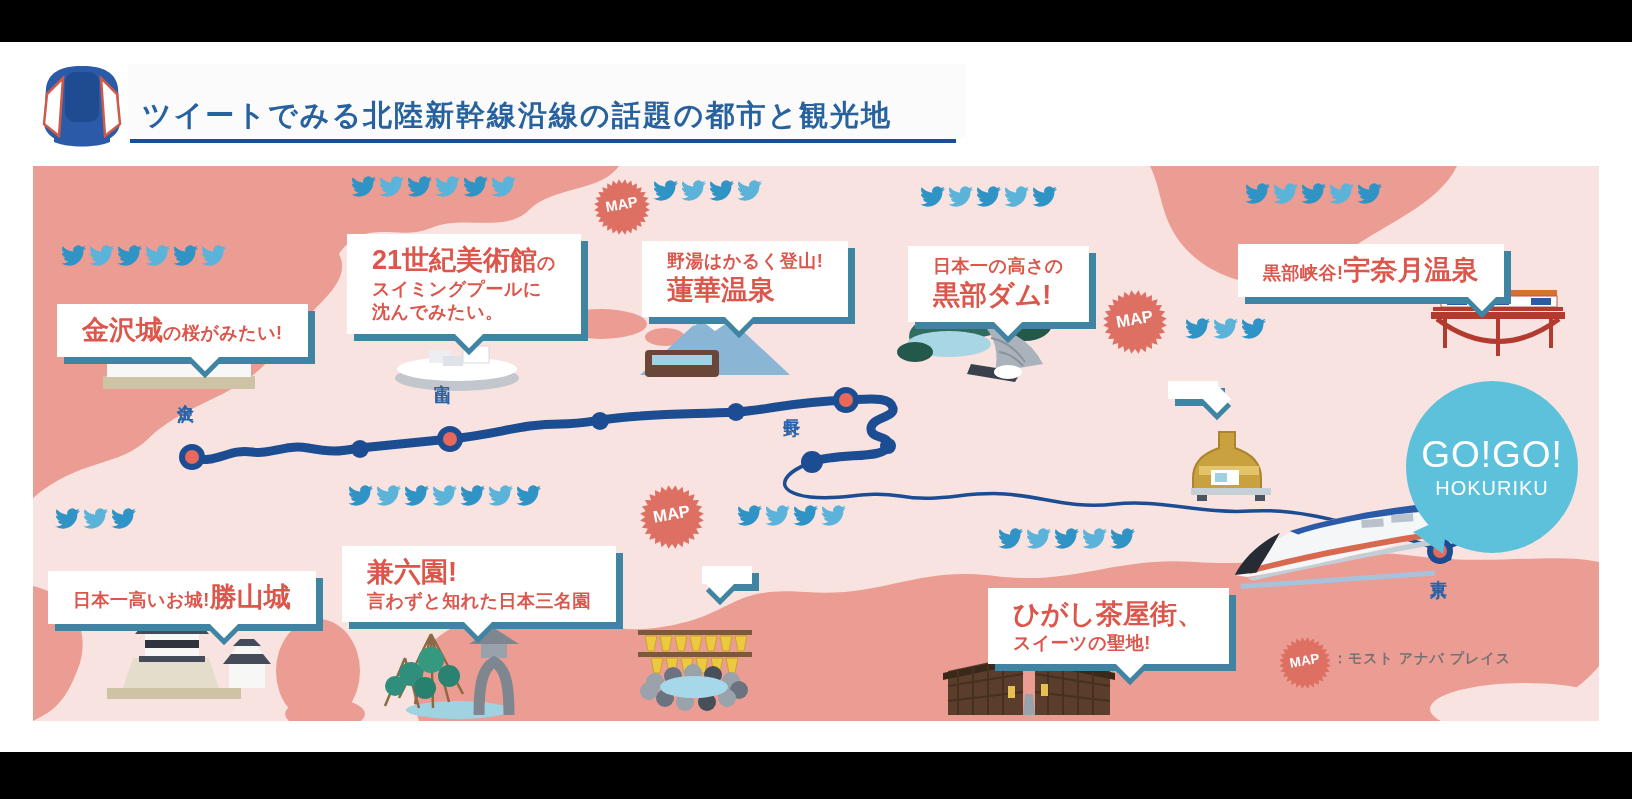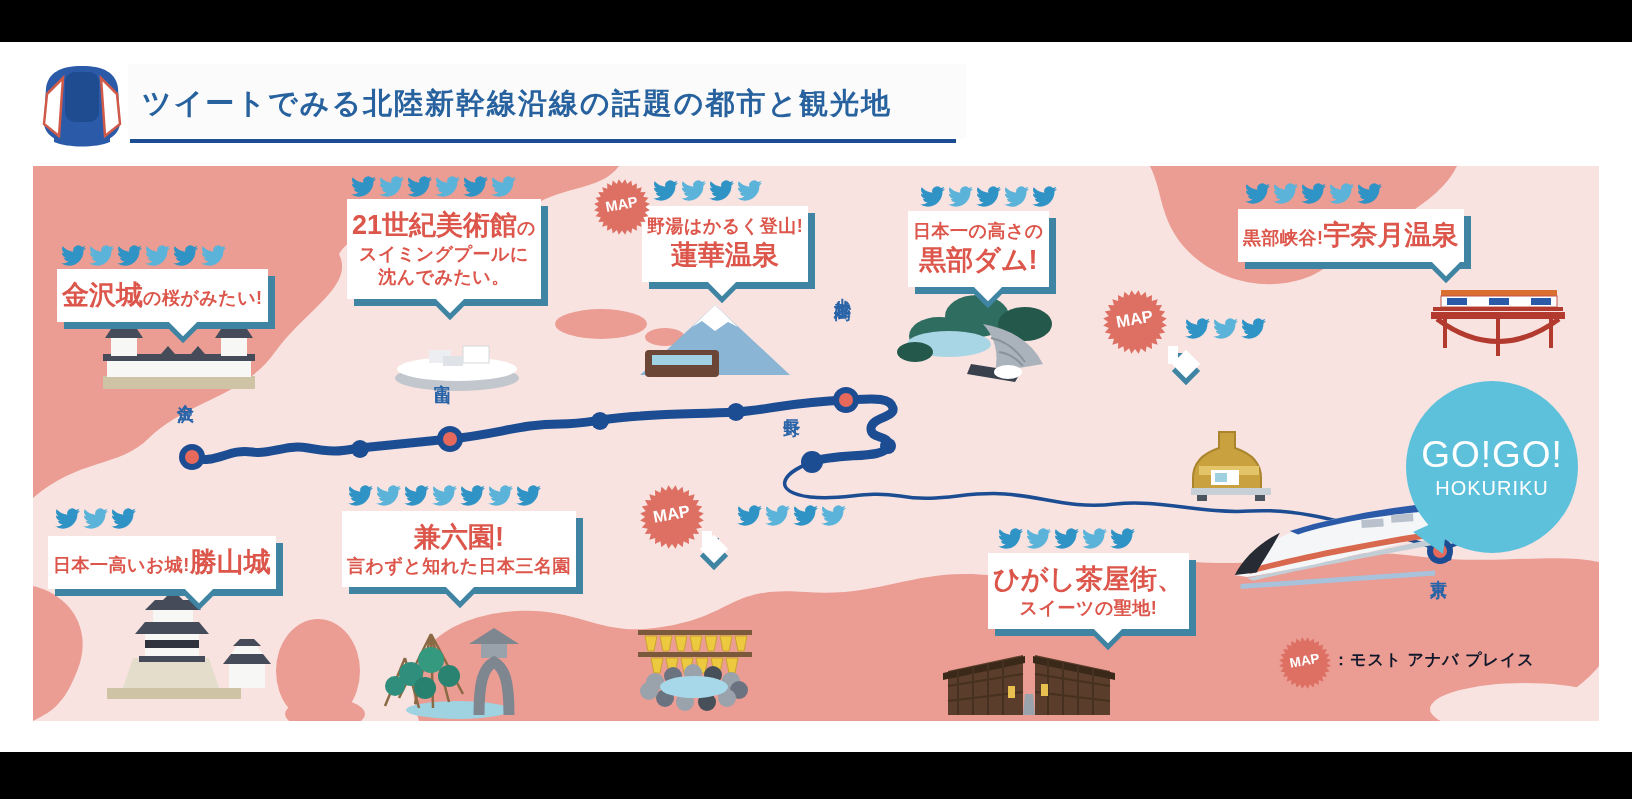--- a/index.html
+++ b/index.html
@@ -4,53 +4,53 @@
 <style>
   html,body{margin:0;padding:0;background:#000;}
   .stage{position:relative;width:1632px;height:799px;background:#fff;overflow:hidden;
          font-family:"Liberation Sans","DejaVu Sans",sans-serif;}
   .bar{position:absolute;left:0;width:100%;background:#000;}
   .bar.top{top:0;height:42px;}
   .bar.bottom{bottom:0;height:47px;}
 
   .title-panel{position:absolute;left:128px;top:64px;width:838px;height:74px;background:#fbfbfb;}
   .logo{position:absolute;left:36px;top:60px;width:92px;height:88px;}
-  .page-title{position:absolute;left:142px;top:84px;font-size:29px;font-weight:700;
+  .page-title{position:absolute;left:142px;top:96px;font-size:29px;font-weight:700;
               color:#27629e;letter-spacing:2px;white-space:nowrap;}
   .title-underline{position:absolute;left:130px;top:139px;width:826px;height:4px;background:#1c4d93;}
 
   .map{position:absolute;left:33px;top:166px;width:1566px;height:555px;background:#f8e3e0;overflow:hidden;}
   .map svg.bg{position:absolute;left:0;top:0;}
 
   .station{position:absolute;writing-mode:vertical-rl;color:#2a64a8;font-weight:700;
            font-size:17px;letter-spacing:2px;white-space:nowrap;}
 
   .birds{position:absolute;display:flex;}
   .bird{width:25px;height:25px;margin-right:3px;flex:none;}
   .b0{fill:#2f93c6}.b1{fill:#5bb3da}
 
   .bubble{position:absolute;background:#fff;box-shadow:7px 7px 0 0 #3f85a3;
-          padding:9px 5px;text-align:center;line-height:1.3;}
+          padding:9px 25px;line-height:1.3;margin-top:35px;}
   .bline{white-space:nowrap;}
   .t-big{font-size:27px;font-weight:700;color:#dc564b;}
   .t-small{font-size:18px;font-weight:700;color:#dc564b;letter-spacing:.5px;}
   .tail{position:absolute;bottom:-10px;width:20px;height:20px;background:#fff;
         transform:rotate(45deg);box-shadow:5px 5px 0 0 #3f85a3;}
 
   .map-badge{position:absolute;}
   .map-badge .burst{fill:#dd6f63;}
   .map-badge text{fill:#fff;font-size:26px;font-weight:700;font-family:"Liberation Sans",sans-serif;}
 
   .go-circle{position:absolute;left:1373px;top:215px;width:172px;height:172px;border-radius:50%;
              background:#5ec1dc;color:#fff;display:flex;flex-direction:column;justify-content:center;
              align-items:center;line-height:1.15;}
   .go1{font-size:37px;letter-spacing:1px;}
   .go2{font-size:20px;letter-spacing:1px;}
 
-  .legend-text{position:absolute;left:1300px;top:484px;color:#0f172a;font-size:16px;
+  .legend-text{position:absolute;left:1300px;top:484px;color:#737373;font-size:14px;
                font-weight:700;letter-spacing:1px;white-space:nowrap;}
 </style>
 </head>
 <body>
 
 <svg width="0" height="0" style="position:absolute">
   <defs>
     <symbol id="tw" viewBox="0 0 24 24">
       <path d="M23.953 4.57a10 10 0 0 1-2.825.775 4.958 4.958 0 0 0 2.163-2.723c-.951.555-2.005.959-3.127 1.184a4.92 4.92 0 0 0-8.384 4.482C7.69 8.095 4.067 6.13 1.64 3.162a4.822 4.822 0 0 0-.666 2.475c0 1.71.87 3.213 2.188 4.096a4.904 4.904 0 0 1-2.228-.616v.06a4.923 4.923 0 0 0 3.946 4.827 4.996 4.996 0 0 1-2.212.085 4.936 4.936 0 0 0 4.604 3.417 9.867 9.867 0 0 1-6.102 2.105c-.39 0-.779-.023-1.17-.067a13.995 13.995 0 0 0 7.557 2.209c9.053 0 13.998-7.496 13.998-13.985 0-.21 0-.42-.015-.63A9.935 9.935 0 0 0 24 4.59z"></path>
     </symbol>

